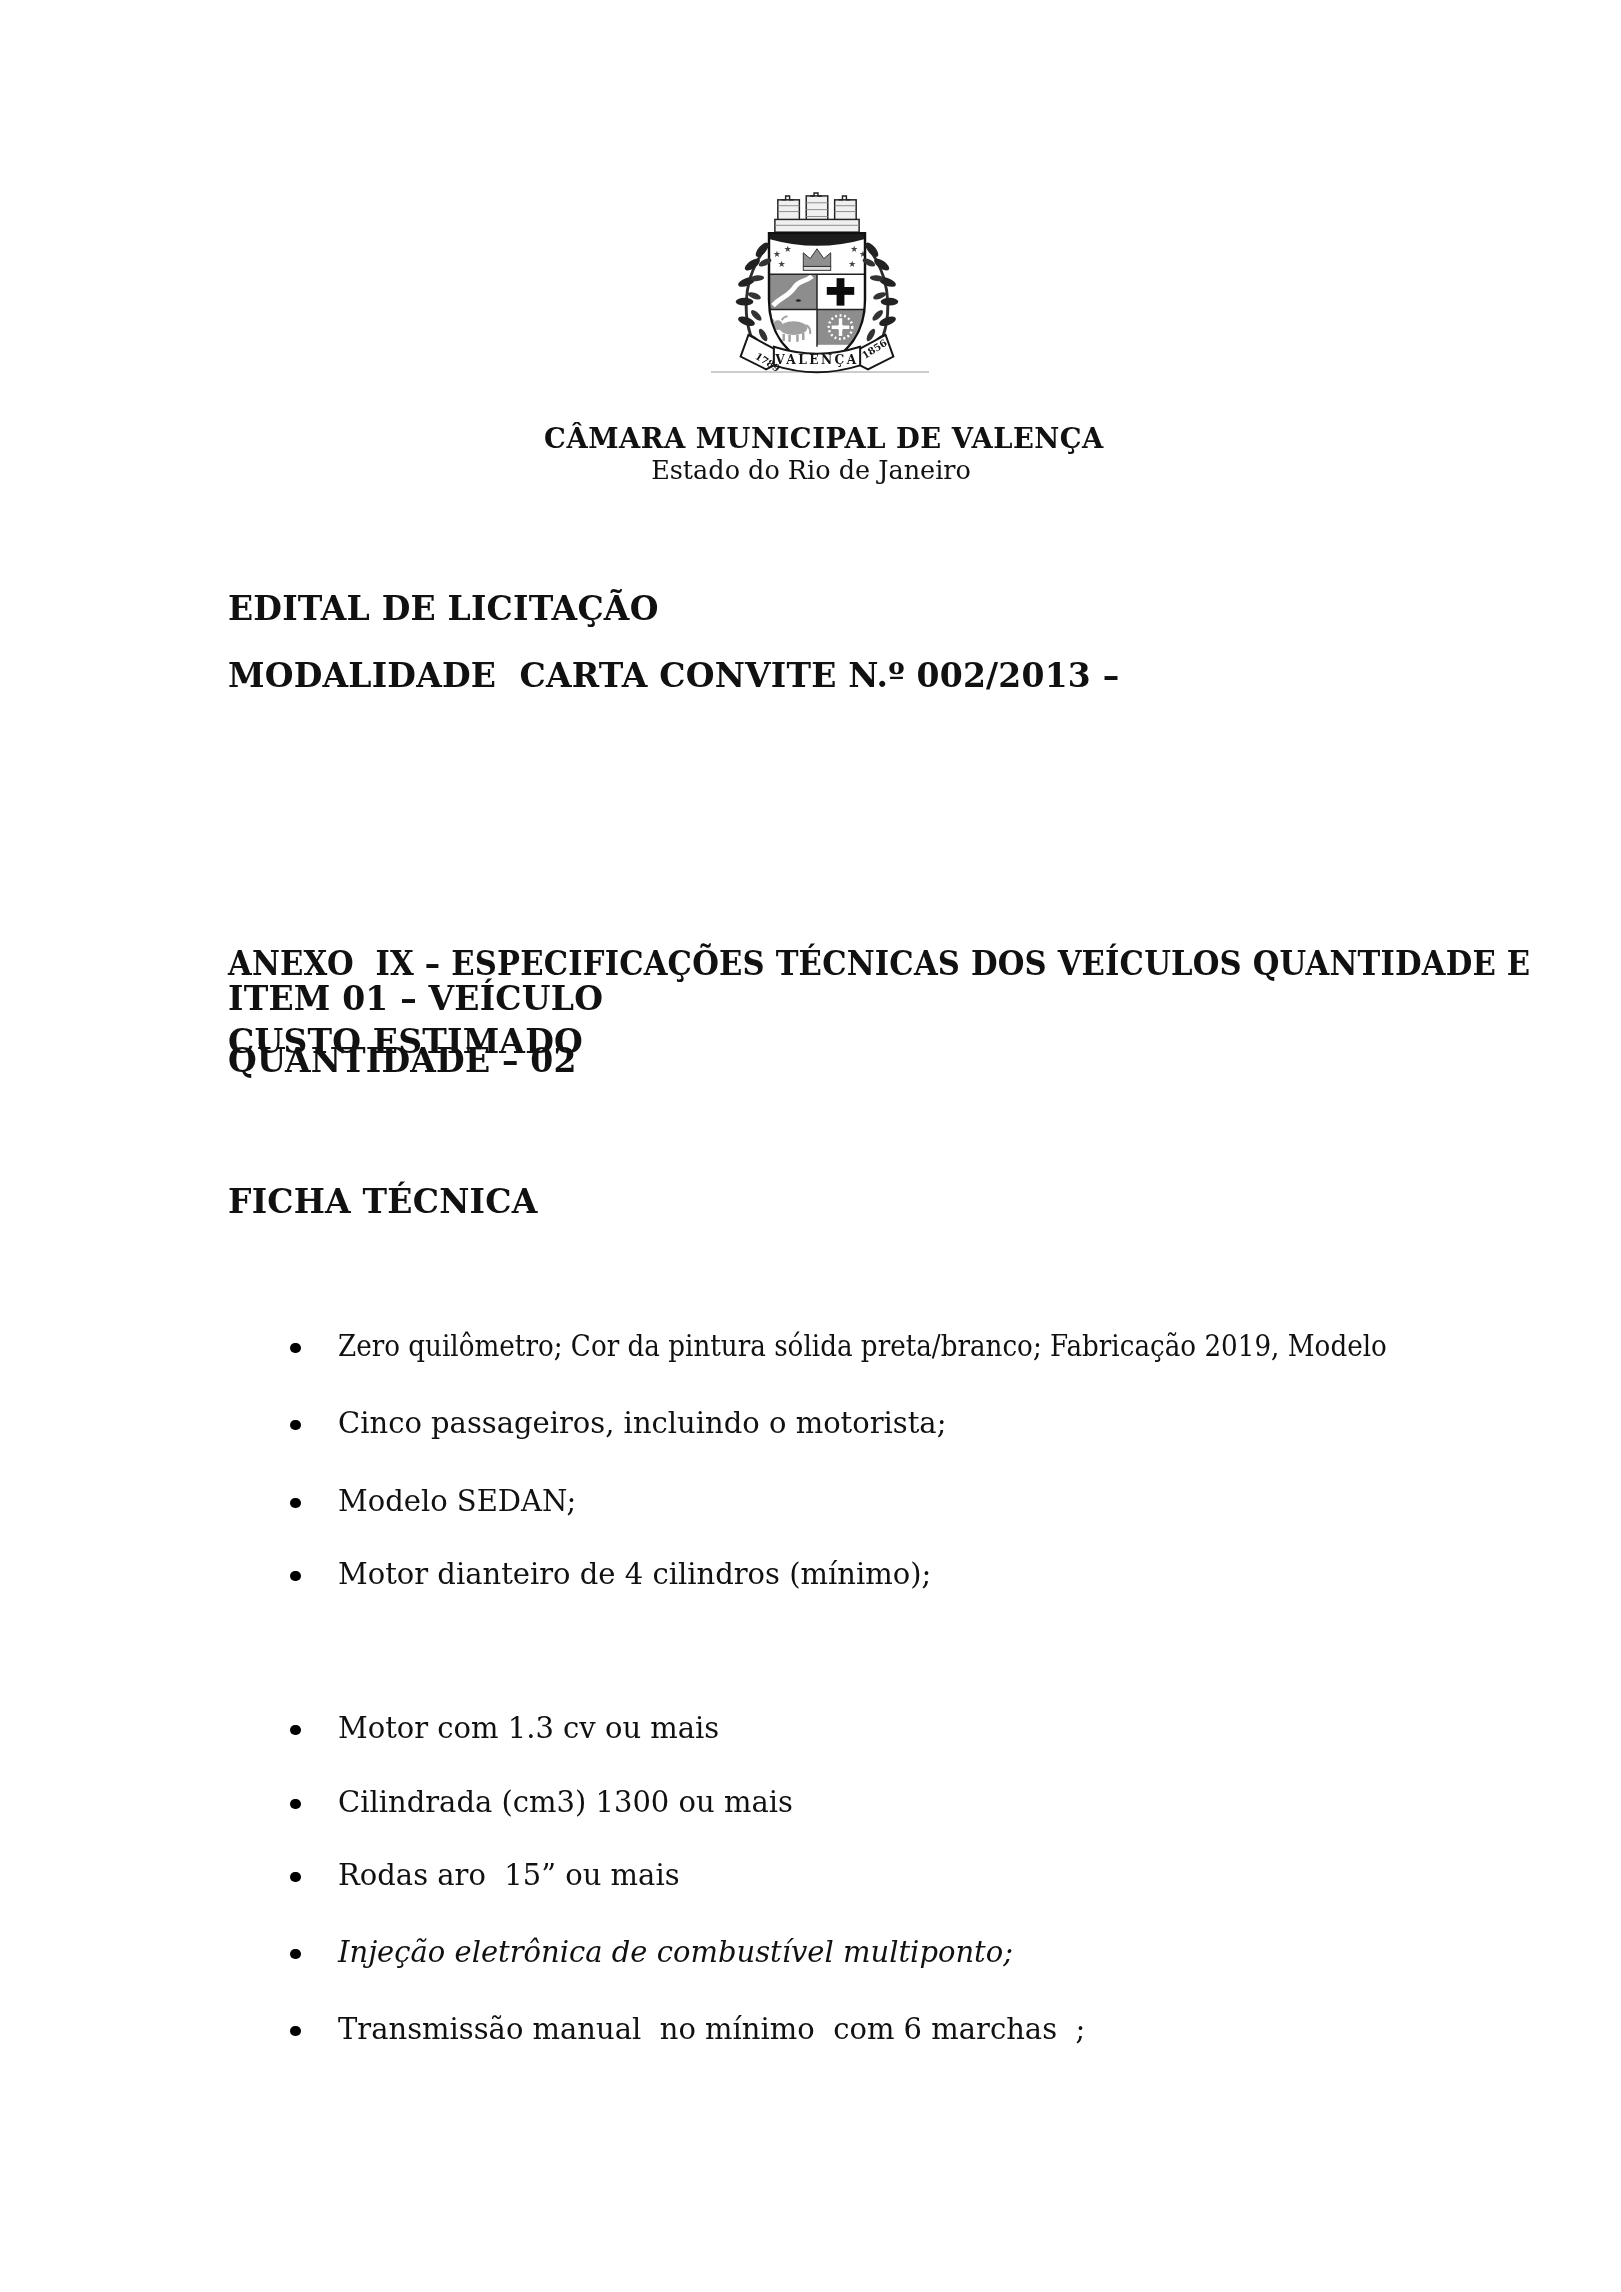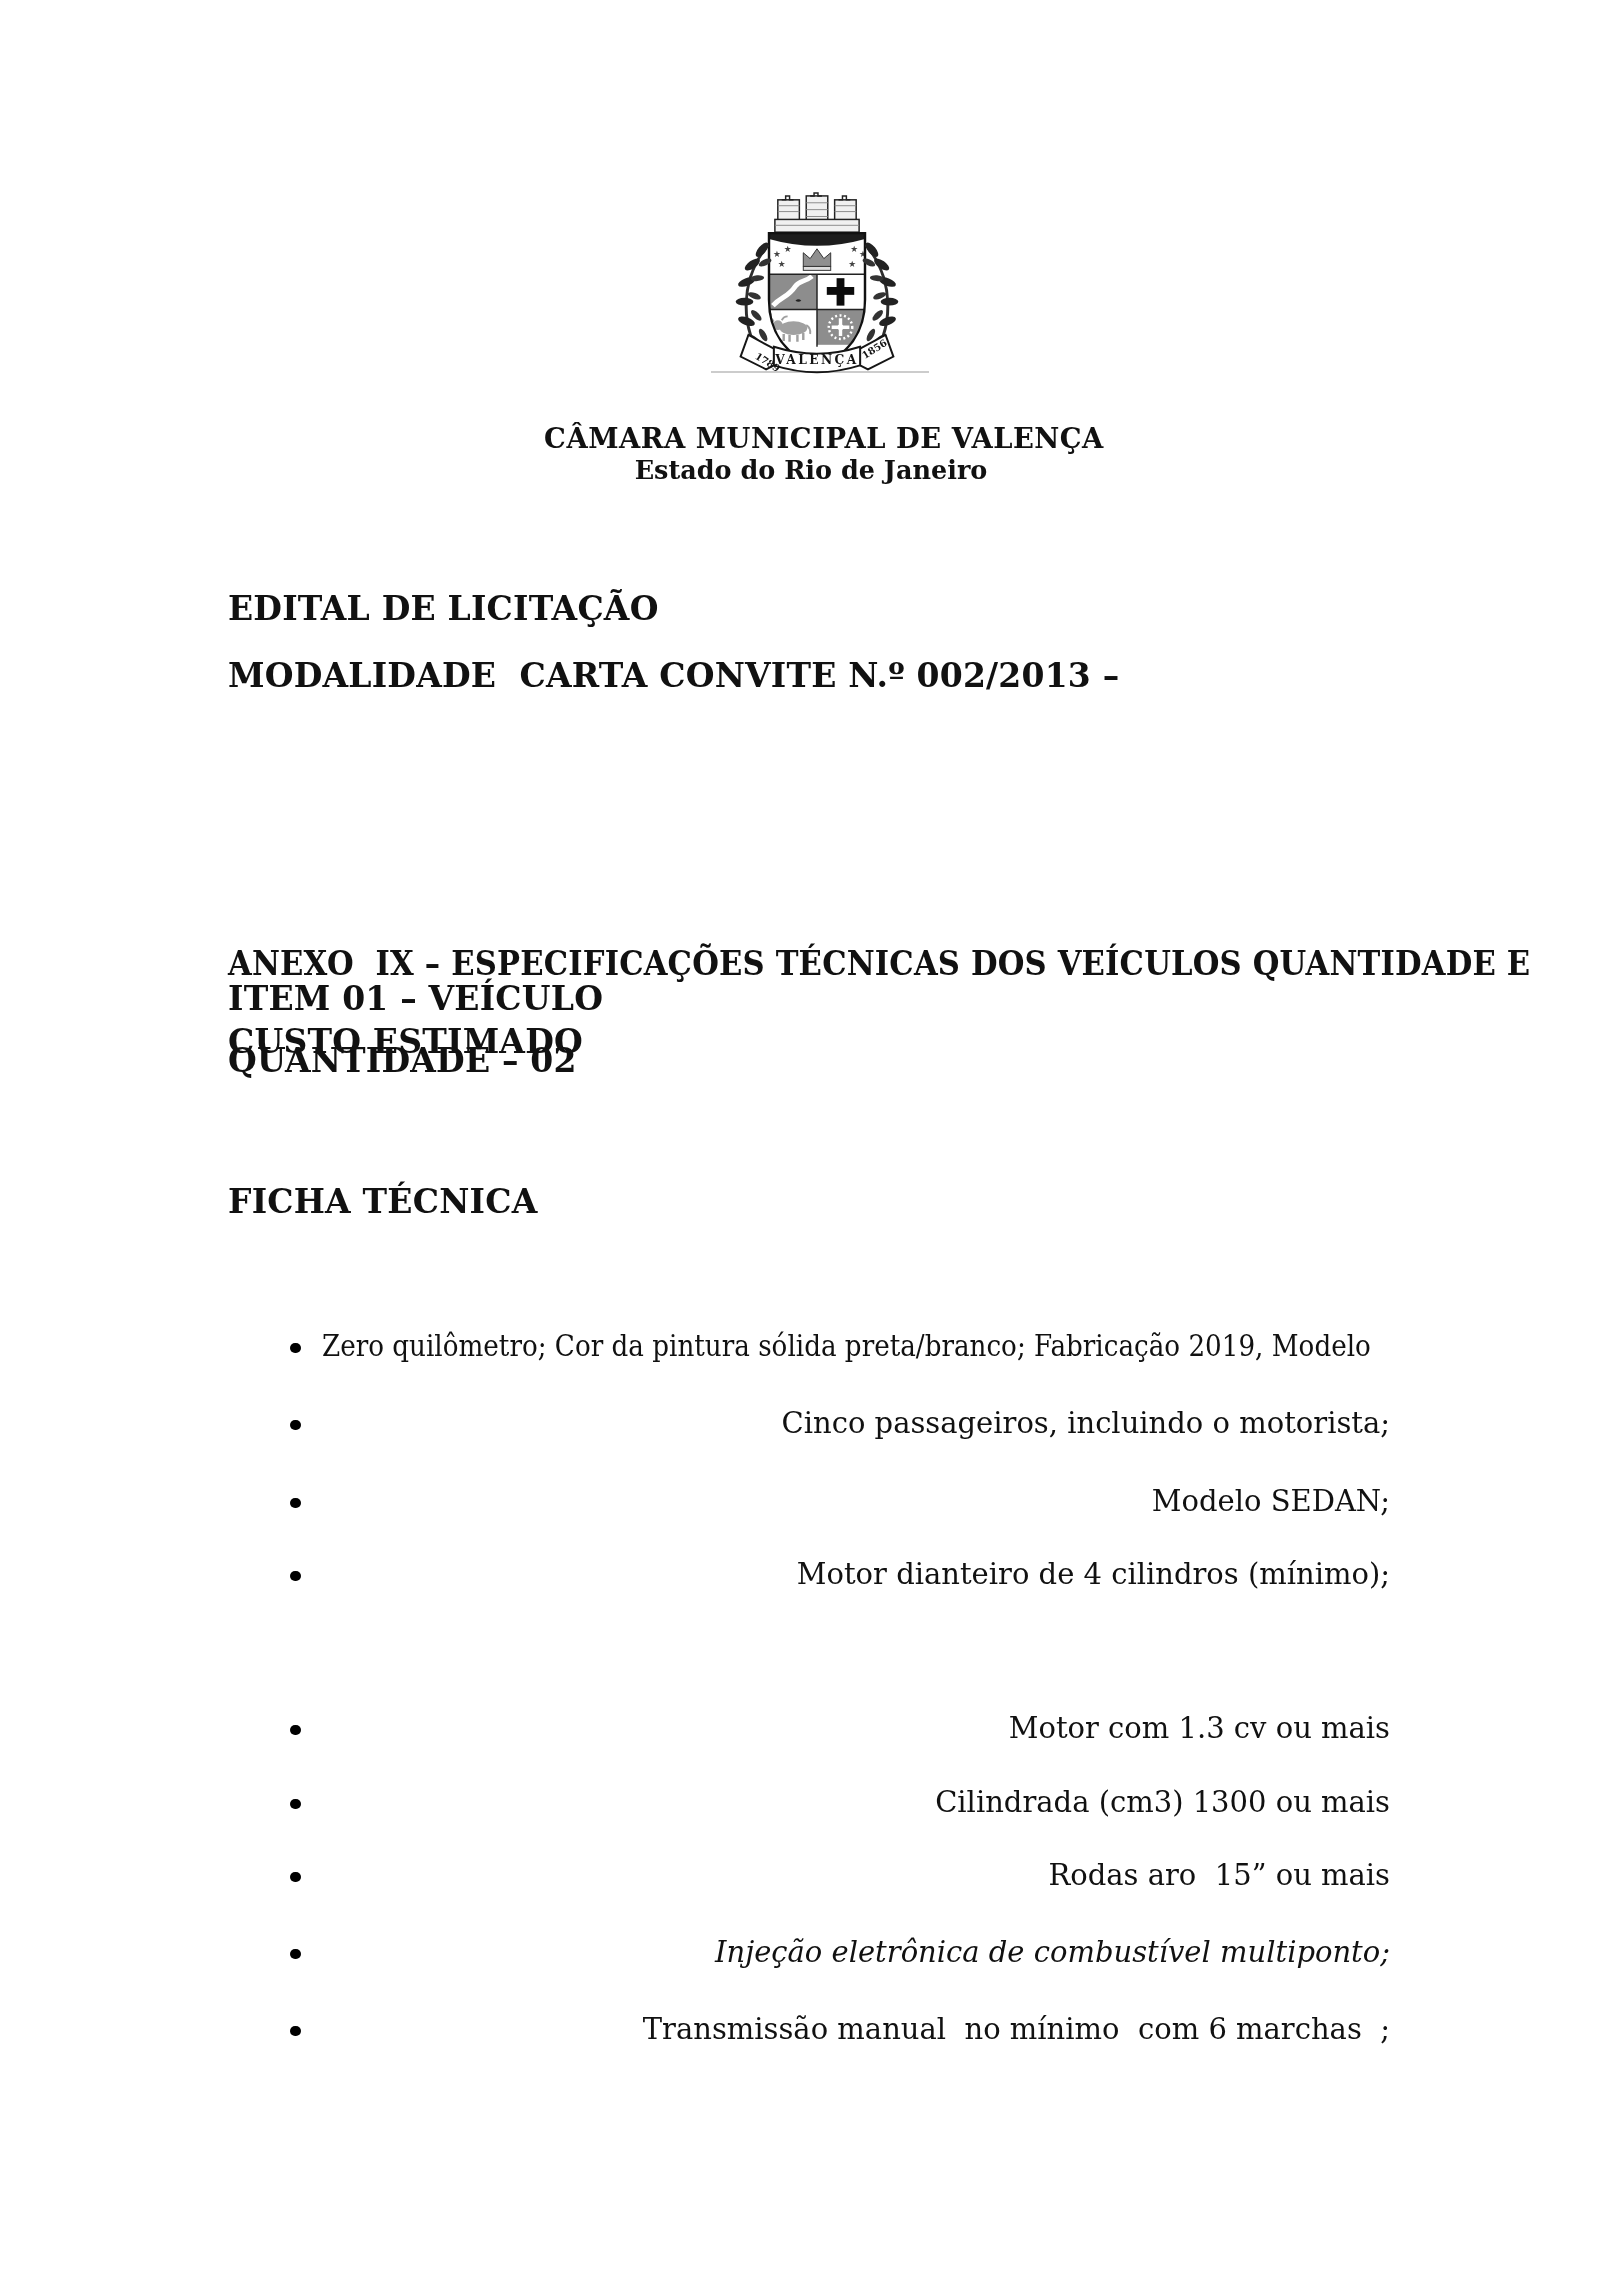--- a/index.html
+++ b/index.html
@@ -18,43 +18,42 @@
   .crest{
     position:absolute;left:719px;top:192px;width:196px;height:191px;
   }
   .org-title{
     position:absolute;left:334px;top:423px;width:980px;
     text-align:center;font-weight:bold;font-size:27.4px;line-height:31px;
     letter-spacing:0.5px;
   }
   .org-subtitle{
     position:absolute;left:321px;top:456px;width:980px;
-    text-align:center;font-weight:bold;font-size:25.5px;line-height:29px;
+    text-align:center;font-weight:normal;font-size:25.5px;line-height:29px;
   }
   .h{
     position:absolute;left:228px;width:1161px;
     font-weight:bold;font-size:33px;line-height:39px;
     white-space:pre-wrap;letter-spacing:0.2px;
   }
   #doc-title{top:589px;}
   #doc-modality{top:656px;}
   #doc-annex{top:866px;}
   #doc-item{top:979px;}
   #doc-quantity{top:1041px;}
   #doc-section{top:1182px;}
   .spec-list{position:absolute;left:0;top:0;width:1621px;height:2293px;}
   .spec-item{position:absolute;left:290px;width:1100px;}
   .bullet-dot{
     position:absolute;left:0;top:14.7px;width:10.8px;height:10.8px;
     border-radius:50%;background:#000;
   }
   .spec-text{
-    margin-left:32px;font-size:29px;line-height:37px;
+    margin-left:48px;font-size:29px;line-height:37px;
     white-space:pre-wrap;
-    text-align:right;
   }
   .stretch{white-space:pre;}
 </style>
 </head>
 <body>
 
 <div class="page">
 
   <div class="header-divider"></div>
 

